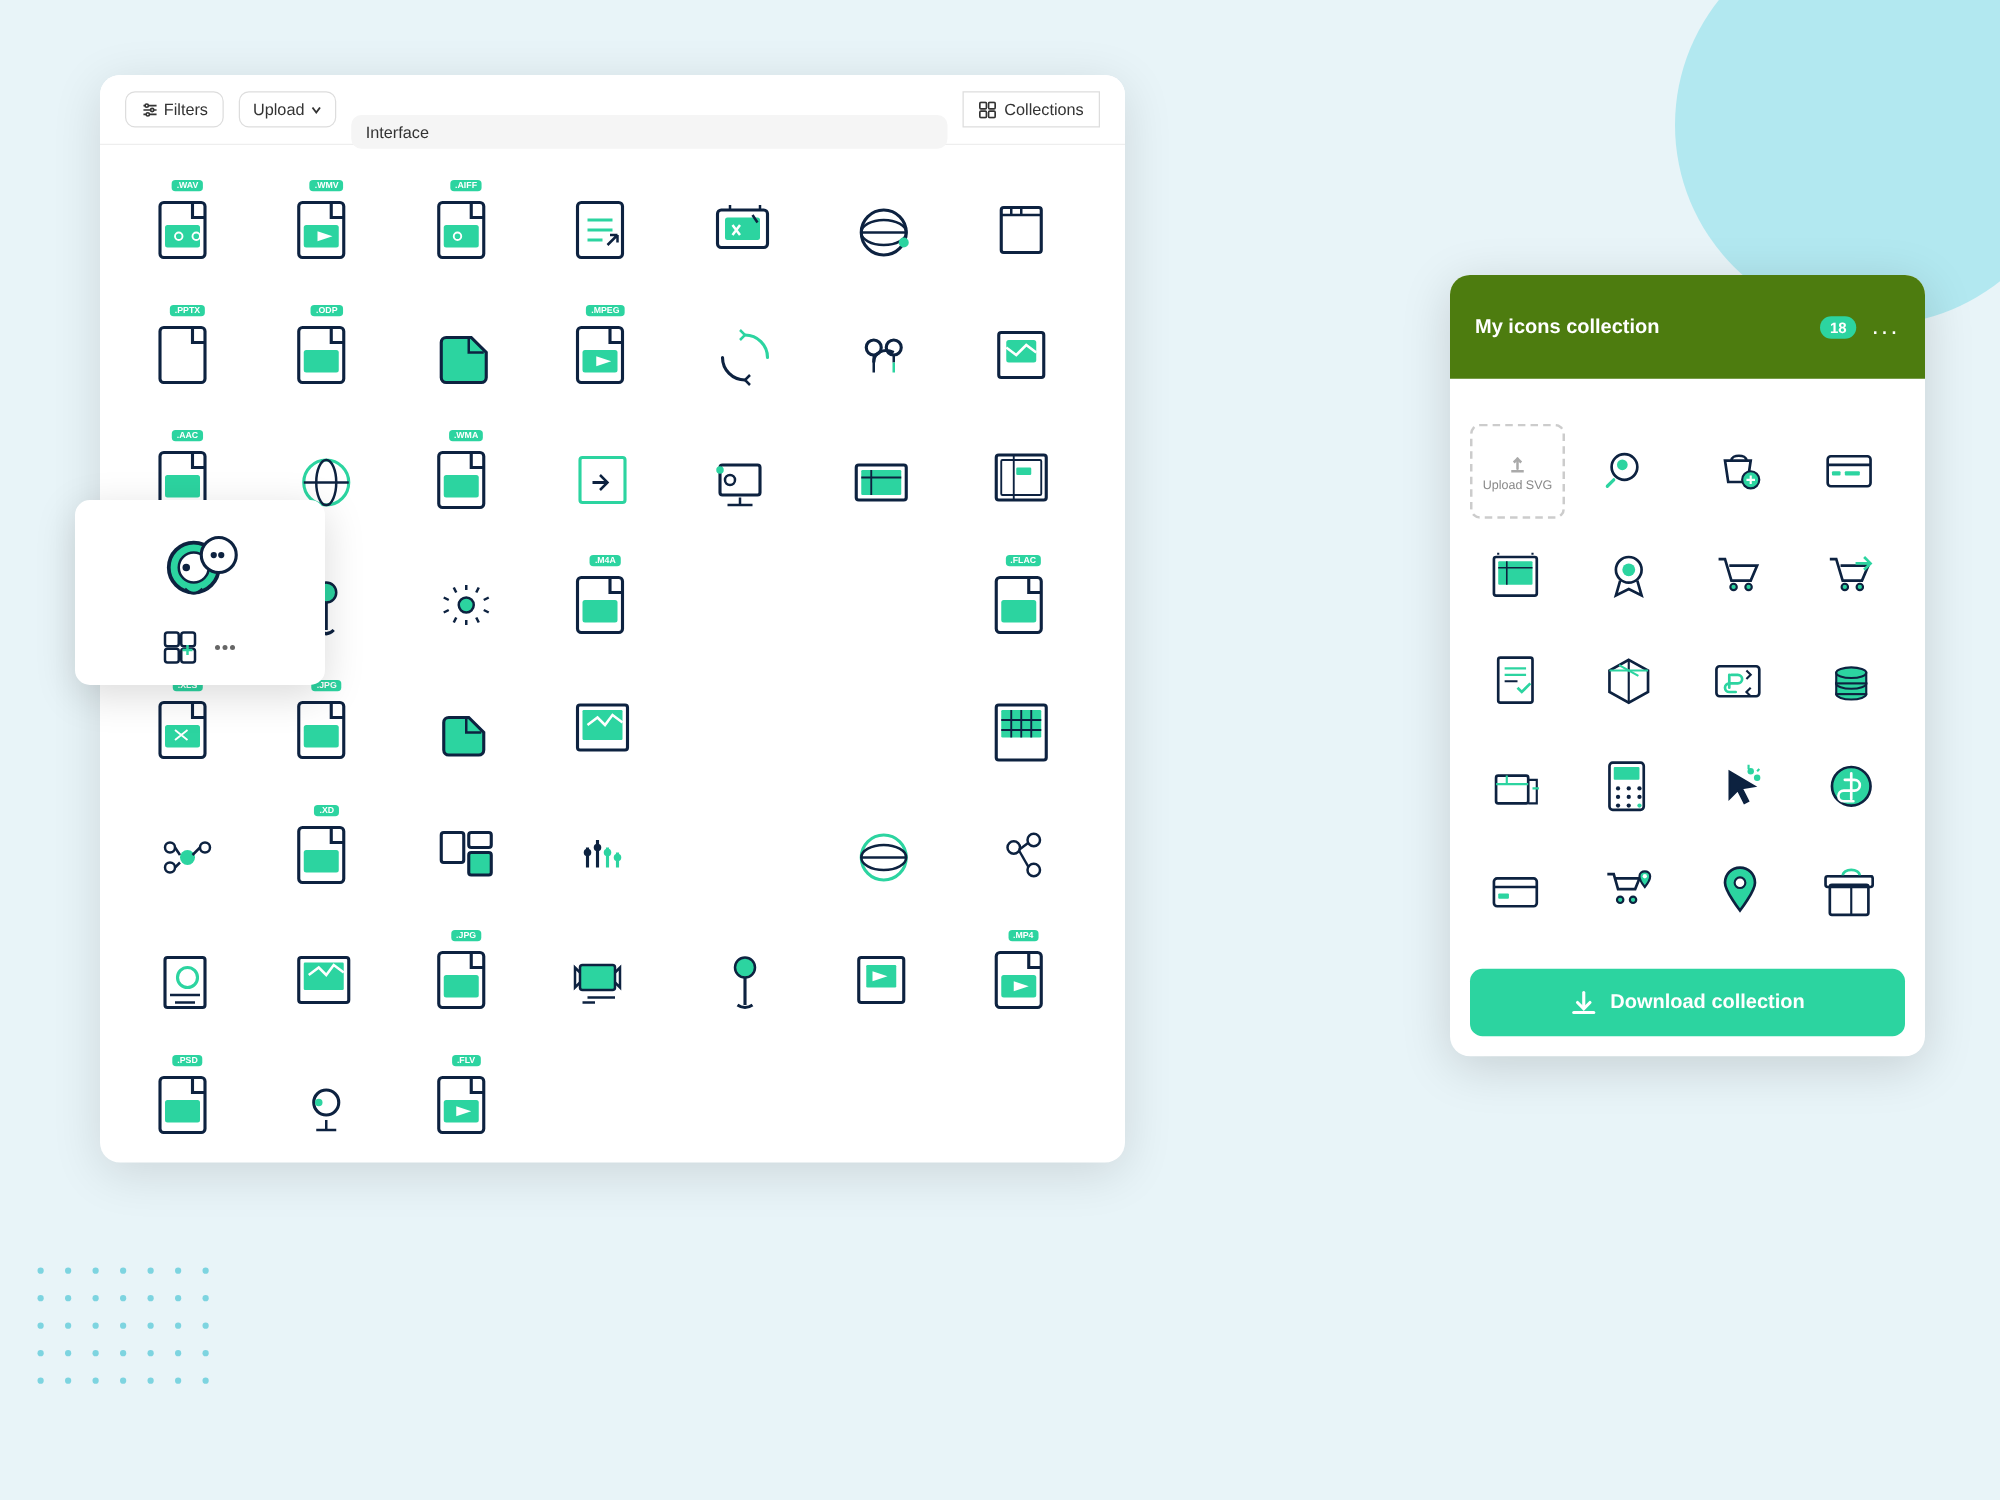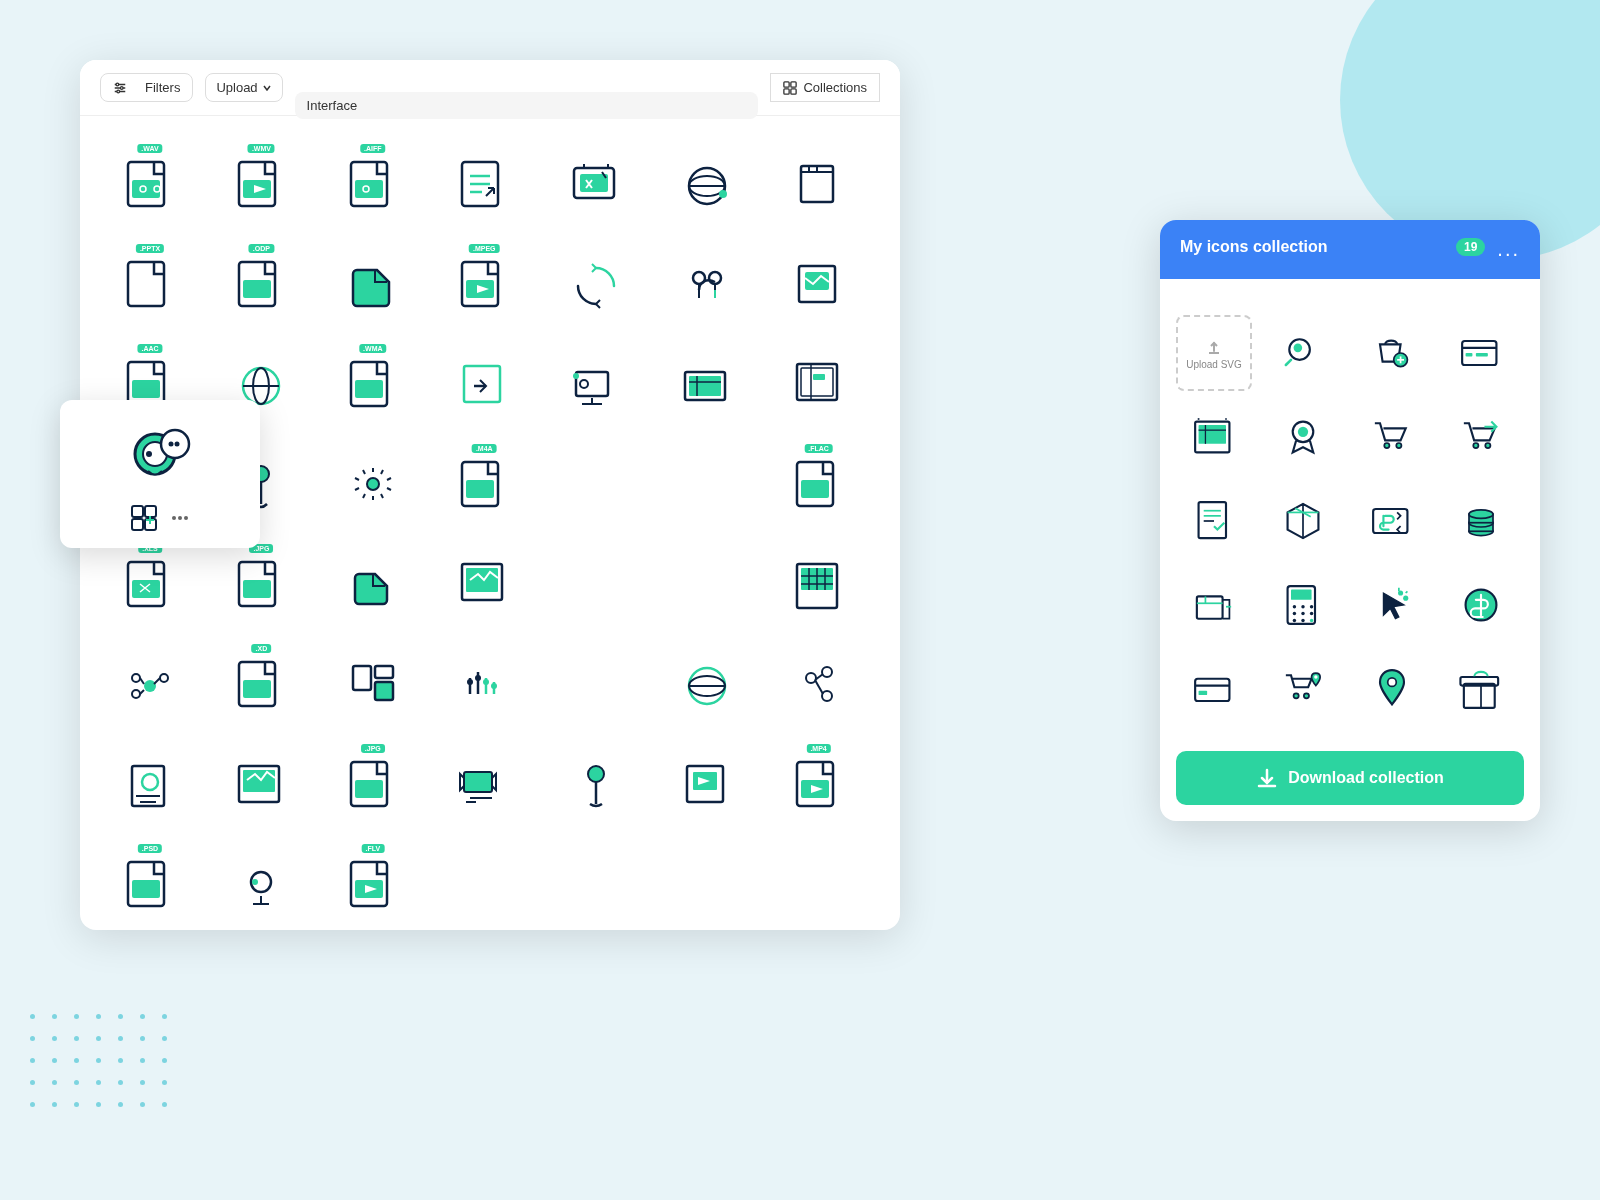--- a/index.html
+++ b/index.html
@@ -62,21 +62,21 @@
       padding: 0 20px;
       height: 56px;
       border-bottom: 1px solid #eee;
       gap: 12px;
       background: #fff;
     }
 
     .filter-btn {
       display: flex;
       align-items: center;
-      gap: 18px;
+      gap: 4px;
       padding: 6px 12px;
       border: 1px solid #ddd;
       border-radius: 8px;
       cursor: pointer;
       font-size: 13px;
       color: #333;
       background: #fff;
     }
 
     .icons-dropdown {
@@ -186,24 +186,24 @@
       right: 60px;
       width: 380px;
       background: #fff;
       border-radius: 16px;
       box-shadow: 0 8px 40px rgba(0,0,0,0.15);
       overflow: hidden;
       z-index: 8;
     }
 
     .collection-header {
-      background: #3b82f6;
-      padding: 18px 20px;
-      display: flex;
-      align-items: flex-start;
+      background: #4d7c0f;
+      padding: 30px 20px;
+      display: flex;
+      align-items: center;
       gap: 12px;
     }
 
     .collection-title {
       color: #fff;
       font-size: 16px;
       font-weight: 600;
       flex: 1;
     }
 
@@ -805,21 +805,21 @@
       <circle cx="4" cy="10" r="2" fill="#666"></circle>
       <circle cx="10" cy="10" r="2" fill="#666"></circle>
       <circle cx="16" cy="10" r="2" fill="#666"></circle>
     </svg>
   </div>
 </div>
 
 <div class="collection-panel">
   <div class="collection-header">
     <span class="collection-title">My icons collection</span>
-    <span class="collection-count">19</span>
+    <span class="collection-count">18</span>
     <span class="collection-more">...</span>
   </div>
 
   <div class="collection-grid">
 
     <div class="upload-svg-cell">
       <svg width="20" height="20" viewBox="0 0 20 20" fill="none">
         <path d="M10 14 V6" stroke="#aaa" stroke-width="2" stroke-linecap="round"></path>
         <path d="M7 9 L10 6 L13 9" stroke="#aaa" stroke-width="2" fill="none"></path>
         <line x1="5" y1="16" x2="15" y2="16" stroke="#aaa" stroke-width="2"></line>

